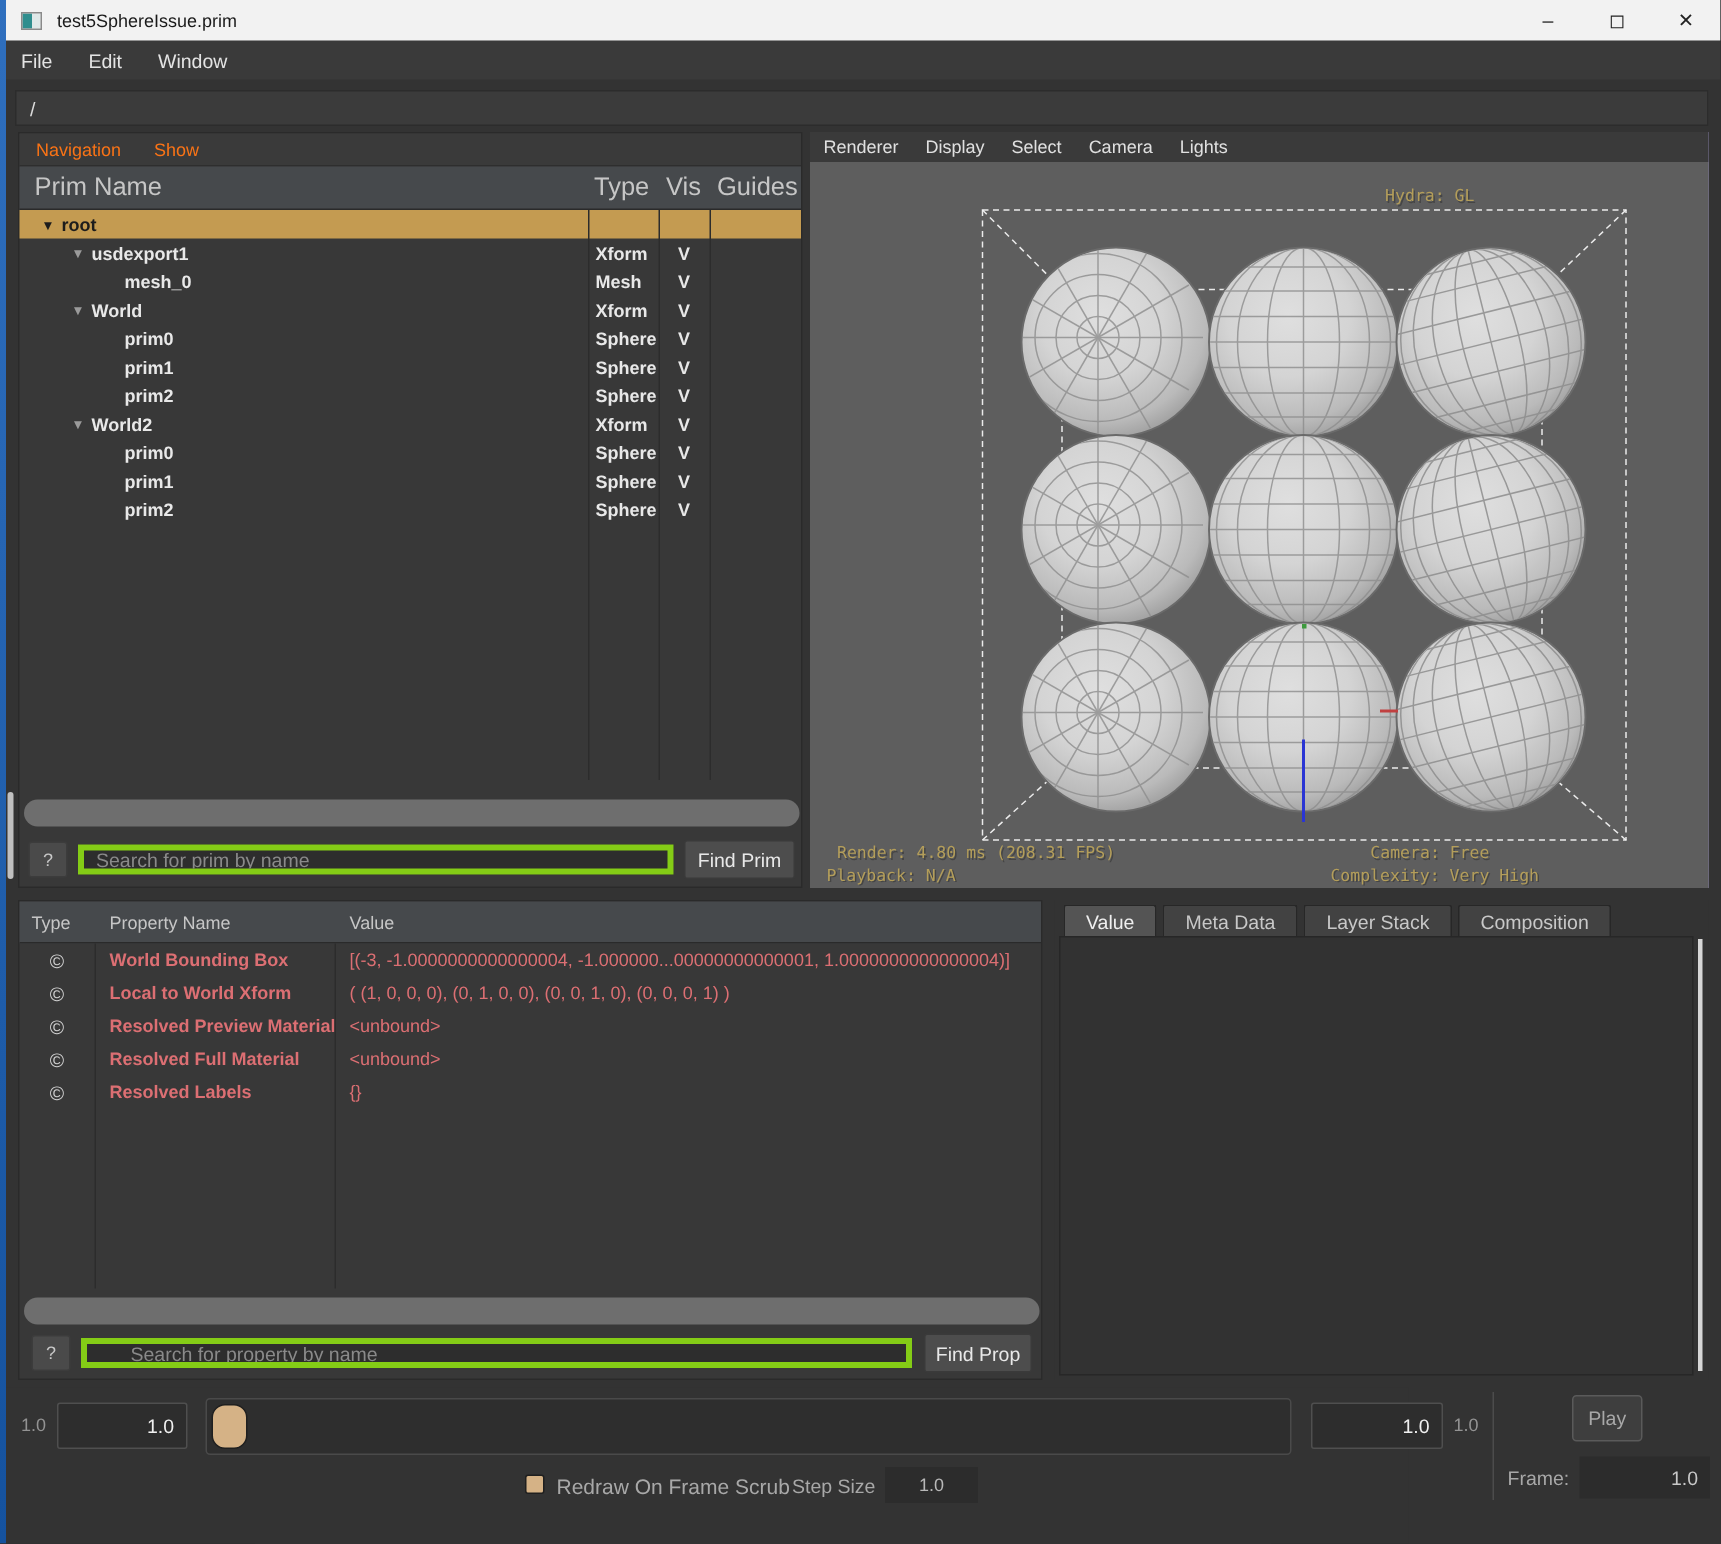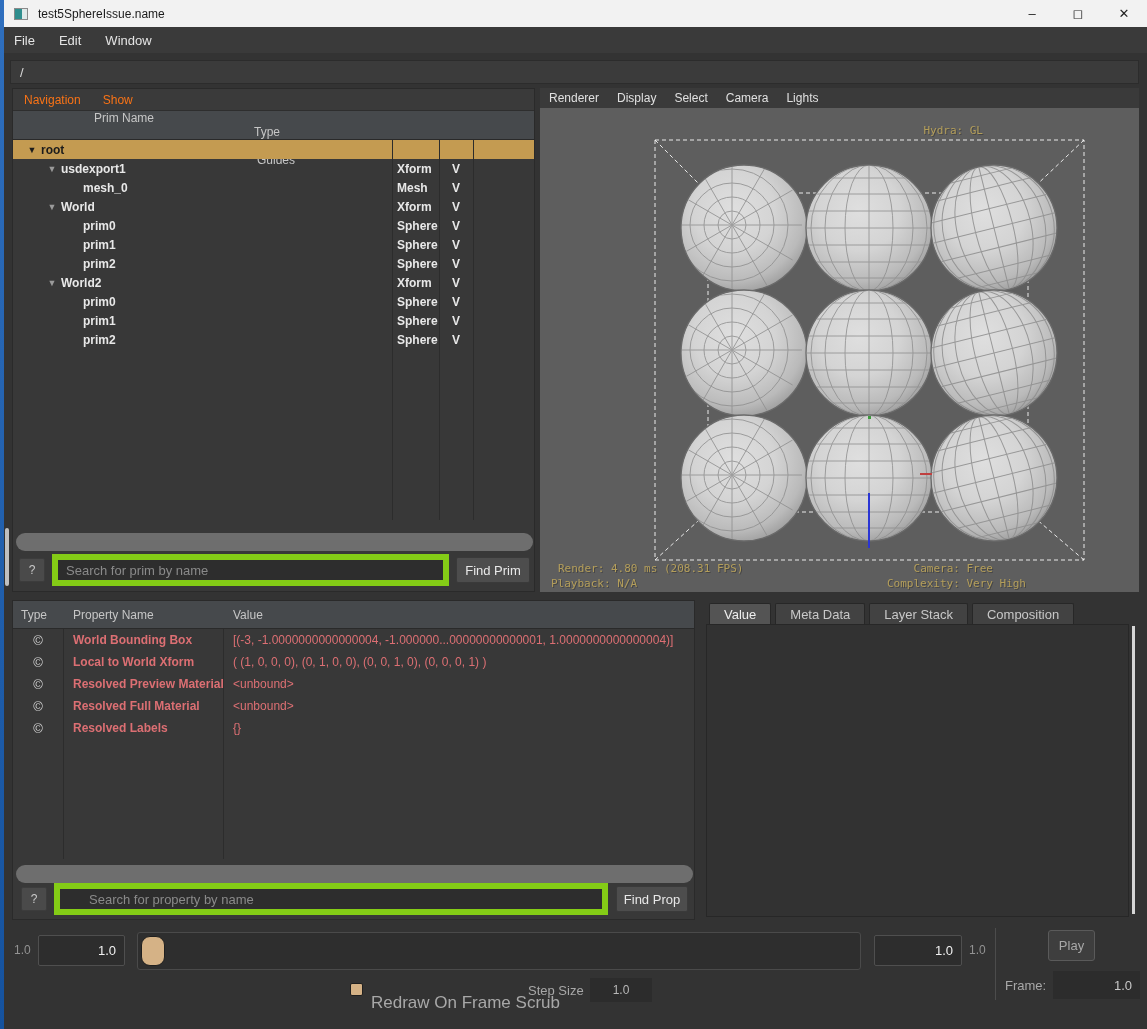--- a/index.html
+++ b/index.html
@@ -21,41 +21,41 @@
 
   .pathbar { left:10px; top:60px; width:1129px; height:24px; background:#3b3b3b; border:1px solid #2c2c2c; color:#dcdcdc; font-size:13px; display:flex; align-items:center; padding-left:9px; }
 
   
   .panel { background:#383838; border:1px solid #2a2a2a; }
 
   
   .tree-panel { left:12px; top:88px; width:523px; height:504px; }
   .panel-tabs { height:22px; background:#3a3a3a; display:flex; align-items:center; color:#f97316; font-size:12px; border-bottom:1px solid #2e2e2e; }
   .panel-tabs .pt { padding:0 11px; }
-  .tree-header { height:29px; background:#46494c; color:#c6c6c6; font-size:12px; display:flex; align-items:center; position:relative; border-bottom:1px solid #2a2a2a;flex-direction:column; }
+  .tree-header { height:29px; background:#46494c; color:#c6c6c6; font-size:17px; display:flex; align-items:center; position:relative; border-bottom:1px solid #2a2a2a; }
   .th-name { padding-left:10px; width:379px; }
   .th-type { width:47px; padding-left:4px; }
   .th-vis  { width:34px; padding-left:5px; }
   .th-guides { padding-left:5px; }
   .tree-body { position:relative; }
   .colsep { position:absolute; top:0; width:1px; background:#2c2c2c; }
   .trow { height:19px; display:flex; align-items:center; font-size:12px; font-weight:bold; color:#e8e8e8; }
   .trow.selected { background:#c49b51; color:#1c1c1c; }
   .tc-name { width:379px; display:flex; align-items:center; overflow:hidden; }
   .tc-type { width:47px; padding-left:5px; }
   .tc-vis { width:34px; text-align:center; }
   .tc-guides { flex:1; }
   .exp { width:18px; font-size:9px; color:#9a9a9a; text-align:center; flex:none; }
   .trow.selected .exp { color:#1c1c1c; }
   .ind0 { padding-left:10px; } .ind1 { padding-left:30px; } .ind2 { padding-left:70px; }
   .hscroll { position:absolute; left:2px; width:519px; height:20px; background:#383838; }
   .hthumb { position:absolute; left:1px; top:1px; right:1px; height:18px; background:#6e6e6e; border-radius:9px; }
   .search-row { position:absolute; display:flex; align-items:center; }
   .help-btn { width:26px; height:24px; background:#4a4a4a; border:1px solid #3c3c3c; border-radius:2px; color:#c8c8c8; font-size:12px; display:flex; align-items:center; justify-content:center; }
-  .sinput { height:32px; background:#2d2d2d; border:6px solid #84cc16; color:#d8d8d8; font-size:13px; padding:0 8px; font-family:"Liberation Sans",sans-serif; }
+  .sinput { height:20px; background:#2d2d2d; border:4px solid #84cc16; color:#d8d8d8; font-size:13px; padding:0 8px; font-family:"Liberation Sans",sans-serif; }
   .sinput::placeholder { color:#8a8a8a; }
   .find-btn { height:26px; background:#4d4d4d; border:1px solid #3a3a3a; border-radius:2px; color:#e8e8e8; font-size:13px; display:flex; align-items:center; justify-content:center; }
 
   
   .vp-panel { left:540px; top:88px; width:599px; height:504px; background:#c4b5fd; }
   .vp-menubar { height:20px; background:#3a3a3a; display:flex; align-items:center; color:#e0e0e0; font-size:12px; }
   .vp-menubar .mi { padding:0 9px; }
   .vp-view { position:absolute; left:0; top:20px; width:599px; height:484px; background:#5e5e5e; overflow:hidden;padding-left:31px; }
   .hud { position:absolute; font-family:"DejaVu Sans Mono", monospace; font-size:11px; color:#b49e5a; text-shadow:1px 1px 0 #454545; white-space:pre; }
 
@@ -92,21 +92,21 @@
   .left-grip { left:5px; top:528px; width:4px; height:58px; background:#c0c0c0; border-radius:2px; z-index:60; }
 </style>
 </head>
 <body>
 
 <div class="abs edge-blue"></div>
 <div class="abs left-grip"></div>
 
 <div class="abs titlebar">
   <div class="app-icon"></div>
-  <div class="title-text">test5SphereIssue.name</div>
+  <div class="title-text">test5SphereIssue.prim</div>
   <div class="win-btns">
     <div class="win-btn">–</div>
     <div class="win-btn">◻</div>
     <div class="win-btn">✕</div>
   </div>
 </div>
 
 <div class="abs menubar">
   <div class="mi">File</div>
   <div class="mi">Edit</div>
@@ -410,19 +410,19 @@
   <input class="abs tl-input" style="left: 38px; top: 10px; width: 87px; height: 31px;" value="1.0">
   <div class="slider">
     <div class="shandle"></div>
   </div>
   <input class="abs tl-input" style="left: 874px; top: 10px; width: 88px; height: 31px;" value="1.0">
   <div class="abs gray-lbl" style="left:969px; top:18px;">1.0</div>
   <div class="divider"></div>
   <div class="play-btn">Play</div>
 
   <div class="chkbox" style="left:350px; top:58px;"></div>
-  <div class="abs gray-lbl" style="left:371px; top:68px; color:#a8a8a8; font-size:17px;">Redraw On Frame Scrub</div>
+  <div class="abs gray-lbl" style="left:371px; top:58px; color:#a8a8a8; font-size:14px;">Redraw On Frame Scrub</div>
   <div class="abs gray-lbl" style="left:528px; top:58px; color:#a8a8a8; font-size:13px;">Step Size</div>
   <input class="abs dim-input" style="left: 590px; top: 53px; width: 62px; height: 24px;" value="1.0">
 
   <div class="abs gray-lbl" style="left:1005px; top:53px; color:#a8a8a8; font-size:13px;">Frame:</div>
   <input class="abs dim-input" style="left: 1053px; top: 46px; width: 87px; height: 28px; text-align: right; padding-right: 8px; color: rgb(200, 200, 200); font-size: 13px;" value="1.0">
 </div>
 
 </body></html>

